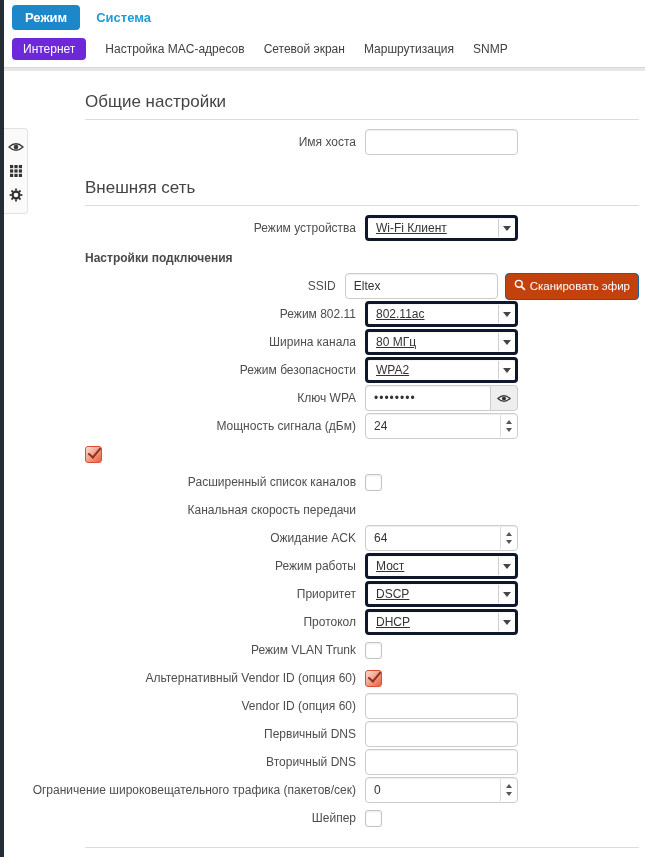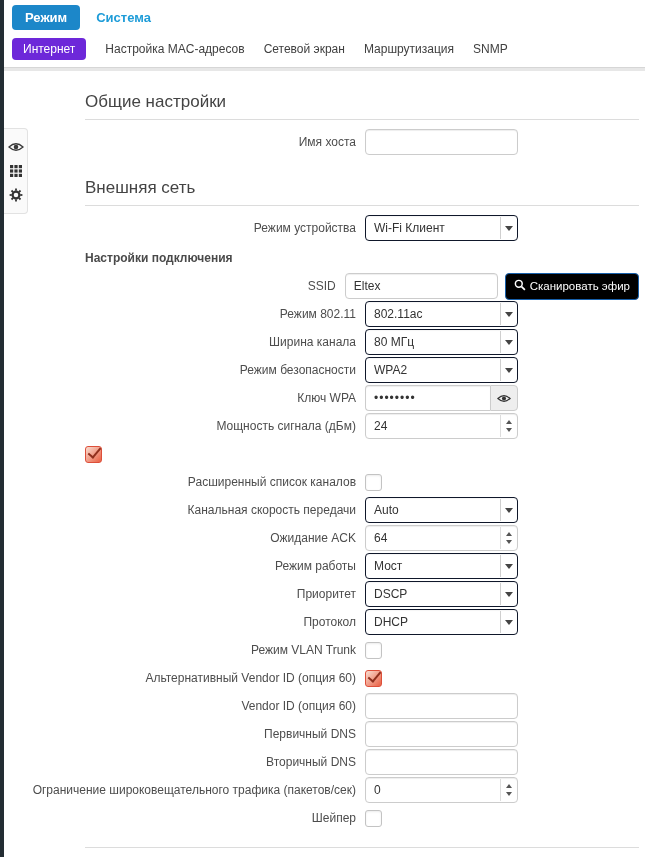--- a/index.html
+++ b/index.html
@@ -45,23 +45,23 @@
   .row .lbl span { font-size:12px; color:#4d4d4d; white-space:nowrap; }
 
   .ctl-text, .ctl-select, .ctl-num, .input-group { width:153px; height:26px; }
 
   input.ctl-text {
     border:1px solid #ccc; border-radius:4px; padding:0 8px; font-size:12px; color:#333;
     font-family:"Liberation Sans", sans-serif;
     box-shadow: inset 0 1px 1px rgba(0,0,0,0.07); outline:none;
   }
   .ctl-select {
-    border:1px solid #0f172a; border-radius:4px; background:#fff; position:relative;
+    border:3px solid #0f172a; border-radius:4px; background:#fff; position:relative;
     display:flex; align-items:center; padding:0 22px 0 8px; font-size:12px; color:#333;
-    cursor:pointer; box-shadow: inset 0 1px 1px rgba(0,0,0,0.04);
+    cursor:pointer; box-shadow: inset 0 1px 1px rgba(0,0,0,0.04); text-decoration: underline;
   }
   .ctl-select .caret-zone {
     position:absolute; right:0; top:1px; bottom:1px; width:17px;
     border-left:1px solid #cfcfcf; display:flex; align-items:center; justify-content:center;
   }
   .caret-down { width:0; height:0; border-left:4px solid transparent; border-right:4px solid transparent; border-top:5px solid #444; }
 
   .ctl-num {
     border:1px solid #ccc; border-radius:4px; background:#fff; position:relative;
     display:flex; align-items:center; padding:0 22px 0 8px; font-size:12px; color:#333;
@@ -80,21 +80,21 @@
     flex:1; min-width:0; border:1px solid #ccc; border-right:none; border-radius:4px 0 0 4px;
     padding:0 8px; font-size:12px; color:#333; letter-spacing:1px; outline:none;
     box-shadow: inset 0 1px 1px rgba(0,0,0,0.07); font-family:"Liberation Sans", sans-serif;
   }
   .addon {
     width:28px; background:#eee; border:1px solid #ccc; border-radius:0 4px 4px 0;
     display:flex; align-items:center; justify-content:center; cursor:pointer;
   }
 
   .scan-btn {
-    margin-left:7px; height:27px; background:#000000; border:1px solid #1760ab; border-radius:4px;
+    margin-left:7px; height:27px; background:#c2410c; border:1px solid #1760ab; border-radius:4px;
     color:#fff; font-size:11.5px; padding:0 8px; display:flex; align-items:center; gap:4px;
     cursor:pointer; white-space:nowrap; font-family:"Liberation Sans", sans-serif;
   }
 
   .checkbox {
     width:17px; height:17px; border:1px solid #c3c3c3; border-radius:3px; background:#fff;
     box-shadow: inset 0 1px 2px rgba(0,0,0,0.08); position:relative; cursor:pointer; display:inline-block;
   }
   .checkbox.checked {
     border-color:#dd4f3a;
@@ -289,26 +289,20 @@
       <div class="lbl">
           <span>Расширенный список каналов</span>
         </div>
       <span class="checkbox"></span>
     </div>
 
     <div class="row">
       <div class="lbl">
           <span>Канальная скорость передачи</span>
         </div>
-      <div class="ctl-select">
-        <span>Auto</span>
-        <span class="caret-zone">
-            <span class="caret-down"></span>
-          </span>
-      </div>
     </div>
 
     <div class="row">
       <div class="lbl">
           <span>Ожидание ACK</span>
         </div>
       <div class="ctl-num">
         <span>64</span>
         <span class="spin-zone">
             <span class="tri-up"></span>

